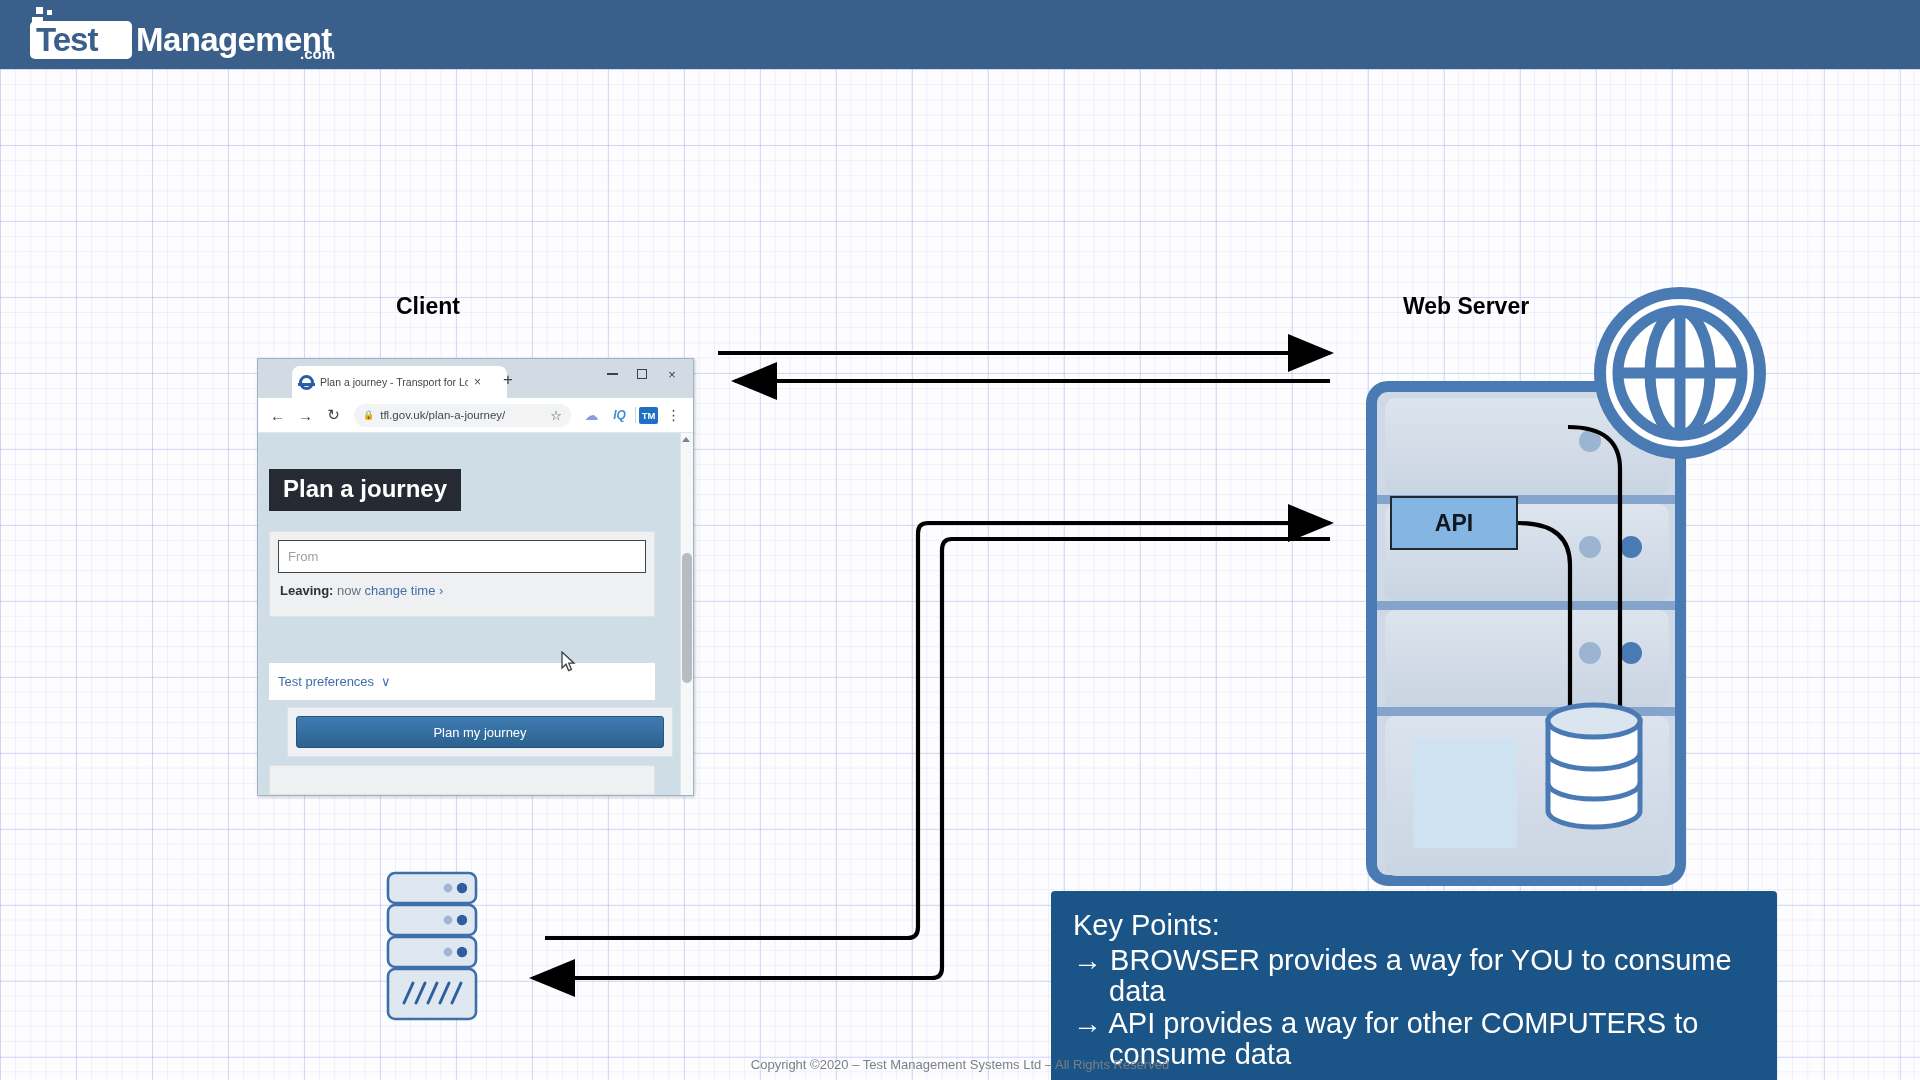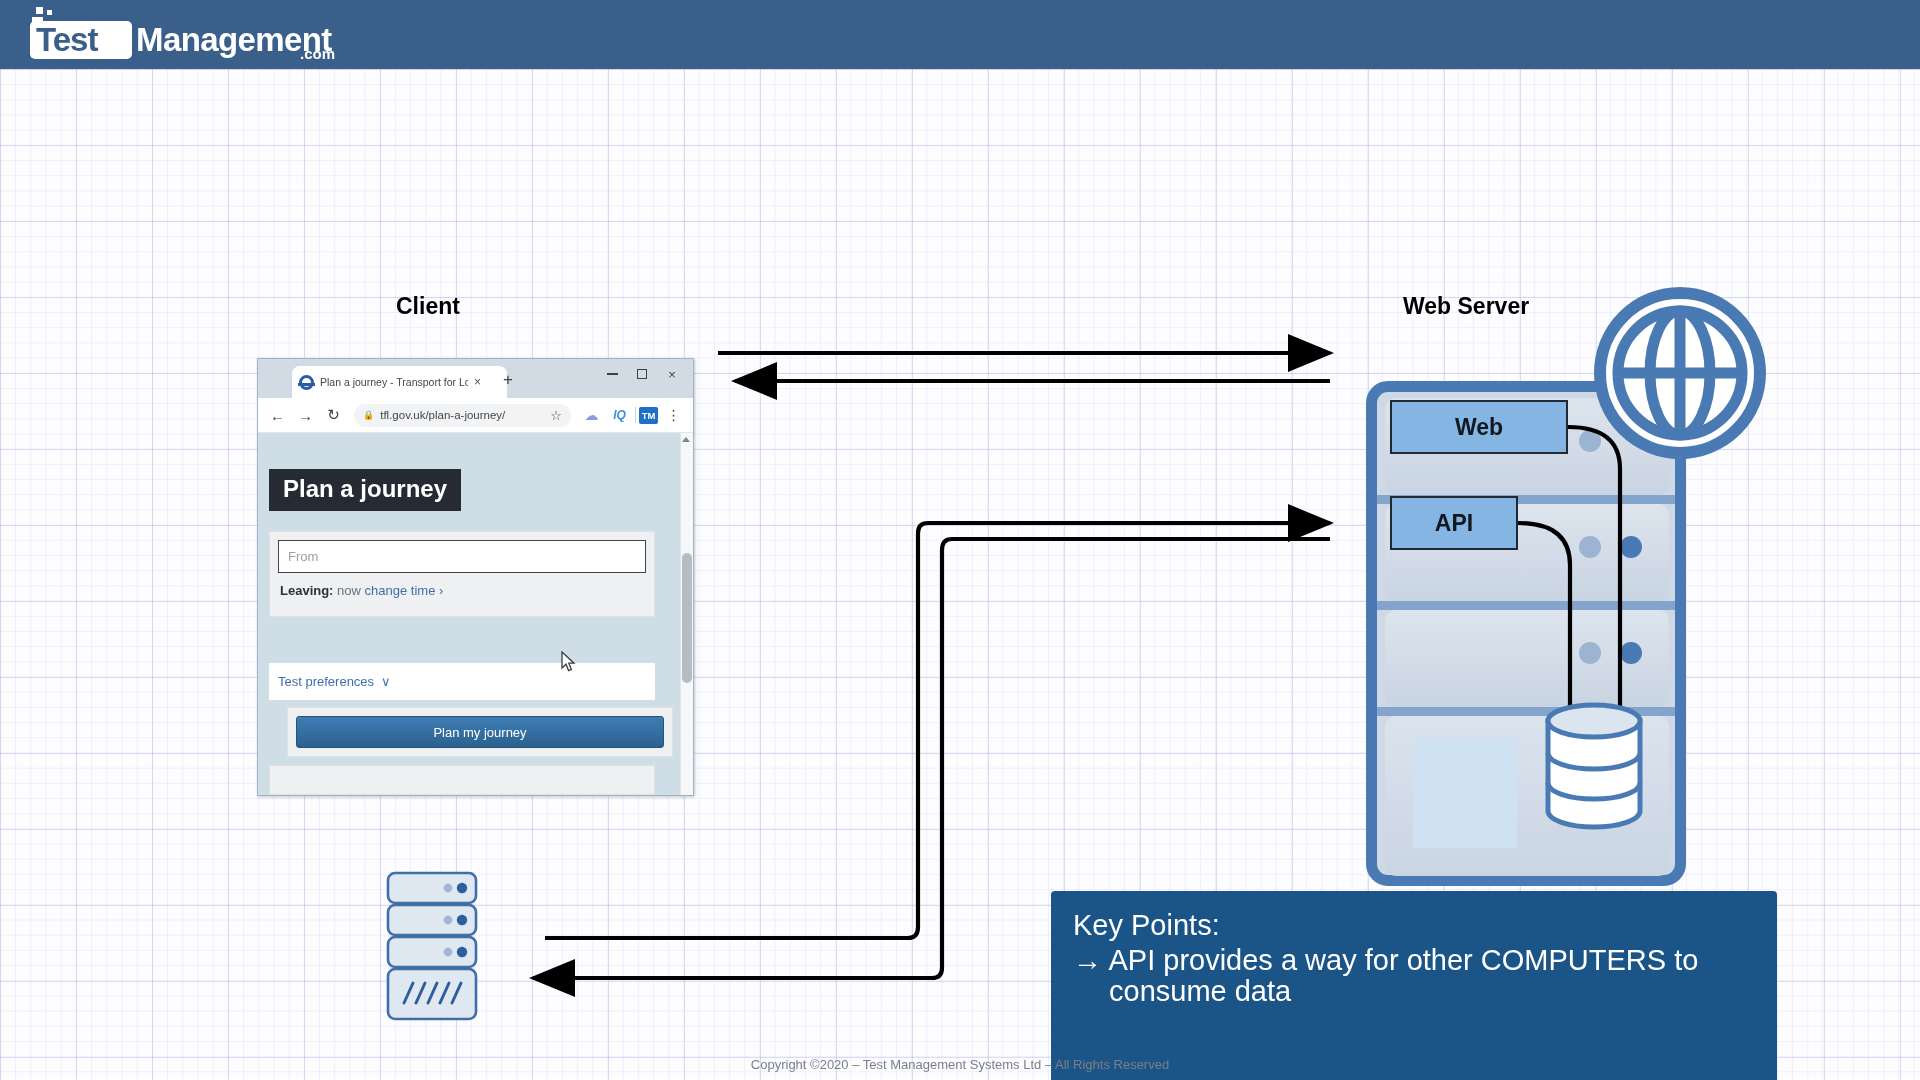--- a/index.html
+++ b/index.html
@@ -412,21 +412,20 @@
     <div class="rack-unit" id="ru4">
       <span class="rack-panel"></span>
     </div>
     <span class="rack-led led-dim" style="left:202px; top:38px;"></span>
     <span class="rack-led led-dim" style="left:202px; top:144px;"></span>
     <span class="rack-led led-on" style="left:243px; top:144px;"></span>
     <span class="rack-led led-dim" style="left:202px; top:250px;"></span>
     <span class="rack-led led-on" style="left:243px; top:250px;"></span>
   </div>
 
-  <div class="svc-box" id="svc-web">Web</div>
   <div class="svc-box" id="svc-api">API</div>
 
   <svg class="globe" viewBox="0 0 172 172">
     <circle cx="86" cy="86" r="80" fill="#ffffff" stroke="#4a7ab4" stroke-width="12"></circle>
     <g fill="none" stroke="#4a7ab4" stroke-width="11">
       <circle cx="86" cy="86" r="62"></circle>
       <line x1="86" y1="24" x2="86" y2="148"></line>
       <line x1="24" y1="86" x2="148" y2="86"></line>
       <ellipse cx="86" cy="86" rx="30" ry="62"></ellipse>
     </g>
@@ -459,17 +458,18 @@
       <path d="M1330,470 L952,470 Q942,470 942,481 L942,899 Q942,909 932,909 L533,909" marker-end="url(#ah)"></path>
 
       <path d="M1568,358 Q1620,358 1620,400 L1620,646"></path>
 
       <path d="M1518,454 Q1570,454 1570,496 L1570,648"></path>
     </g>
   </svg>
 
   <div class="keypoints">
     <div class="kp-title">Key Points:</div>
+    <div class="kp-item">→ BROWSER provides a way for YOU to consume data</div>
     <div class="kp-item">→ API provides a way for other COMPUTERS to consume data</div>
   </div>
 
   <div class="footer">Copyright ©2020 – Test Management Systems Ltd – All Rights Reserved</div>
 </div>
 
 </body></html>

